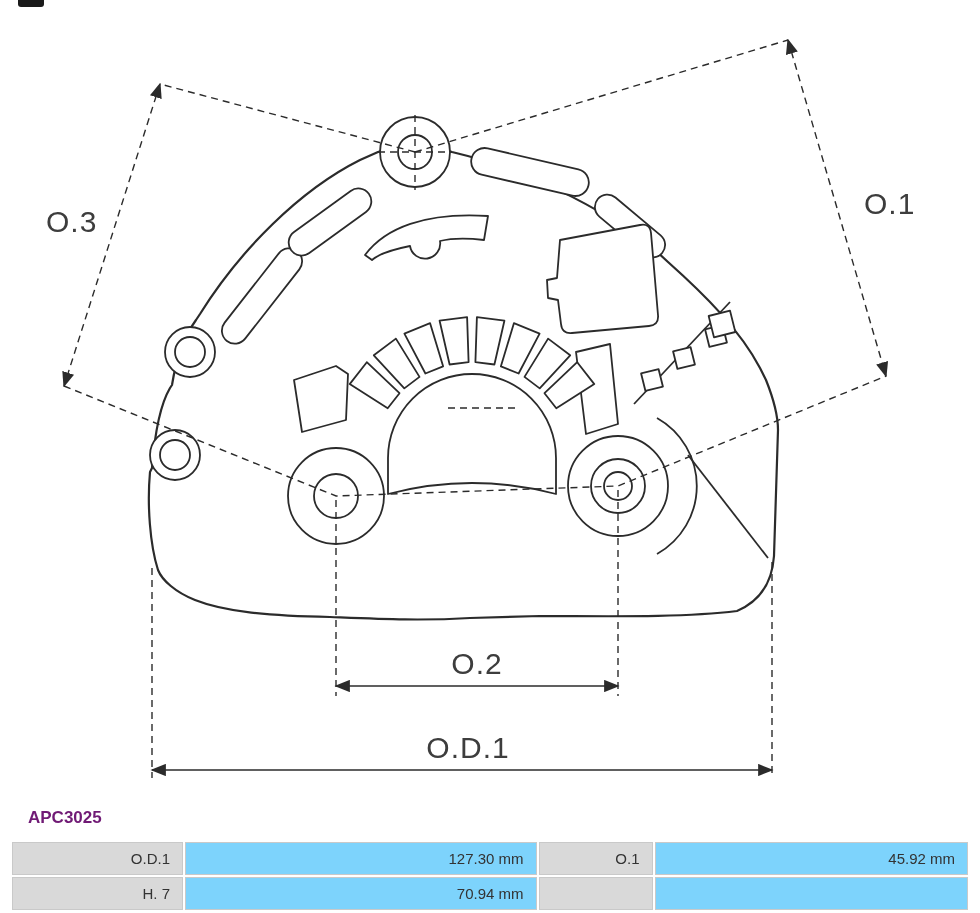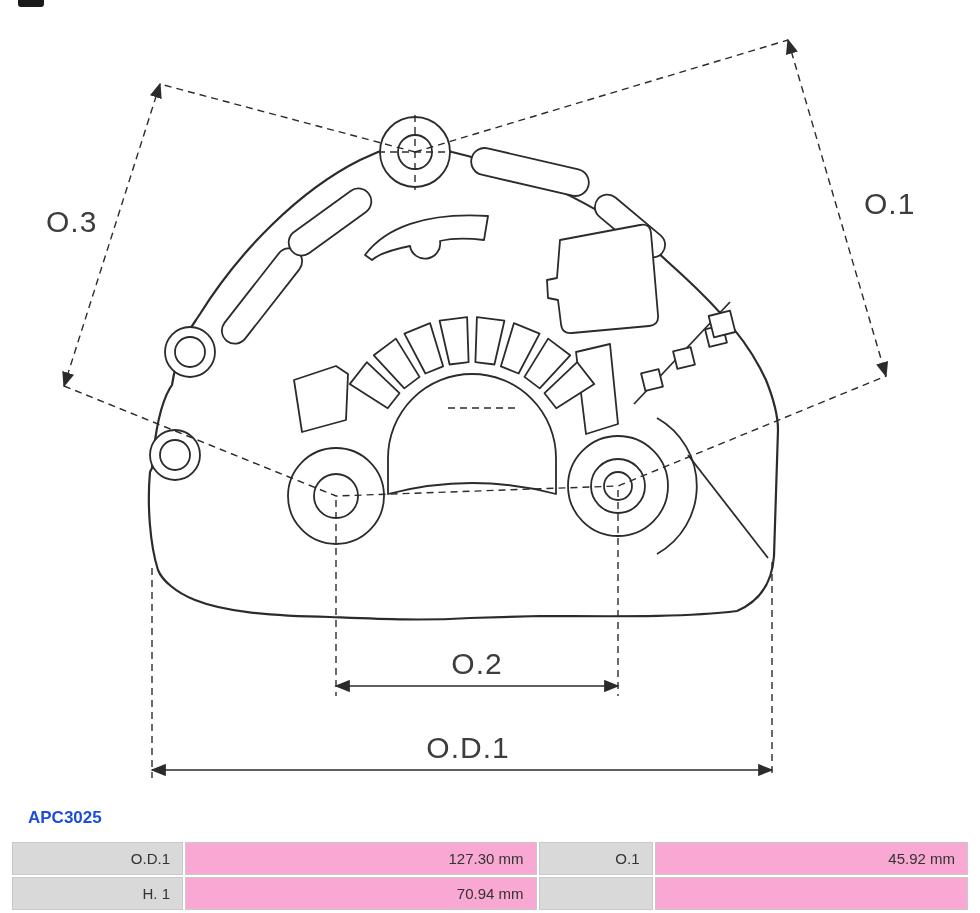--- a/index.html
+++ b/index.html
@@ -7,26 +7,26 @@
   .page{position:relative;width:883px;height:913px;background:#fff;}
   .corner-artifact{position:absolute;top:0;left:18px;width:26px;height:7px;background:#1a1a1a;
     border-radius:0 0 3px 3px;}
   .drawing-wrap{position:absolute;top:0;left:0;width:980px;height:800px;}
   svg text.dimlabel{font-family:"Liberation Sans",sans-serif;font-size:30px;fill:#3d3d3d;letter-spacing:1px;}
   .outline{fill:#ffffff;stroke:#2b2b2b;stroke-width:2.2;stroke-linejoin:round;}
   .detail{fill:#ffffff;stroke:#2b2b2b;stroke-width:1.8;stroke-linejoin:round;}
   .thin{fill:none;stroke:#2b2b2b;stroke-width:1.8;}
   .dash{fill:none;stroke:#2b2b2b;stroke-width:1.4;stroke-dasharray:7 5;}
   .dim{fill:none;stroke:#2b2b2b;stroke-width:1.4;}
-  .part-code{position:absolute;top:808px;left:28px;font-size:17px;font-weight:600;color:#1d4ed8;text-align:right;}
+  .part-code{position:absolute;top:808px;left:28px;font-size:17px;font-weight:600;color:#701a75;text-align:right;}
   .specs{position:absolute;top:840px;left:10px;width:960px;border-collapse:separate;border-spacing:2px;
     font-size:15px;color:#333;}
   .specs td{border:1px solid #c9c9c9;padding:6px 12px;text-align:right;height:19px;}
   .specs td.lbl{background:#d9d9d9;}
-  .specs td.val{background:#f9a8d4;}
+  .specs td.val{background:#7dd3fc;}
 </style>
 </head>
 <body>
 
 <div class="page">
 
   <div class="corner-artifact"></div>
 
   <div class="drawing-wrap">
     <svg width="980" height="800" viewBox="0 0 980 800" xmlns="http://www.w3.org/2000/svg">
@@ -165,21 +165,21 @@
         <col style="width:33%">
     </colgroup>
     <tbody>
       <tr>
         <td class="lbl">O.D.1</td>
         <td class="val">127.30 mm</td>
         <td class="lbl">O.1</td>
         <td class="val">45.92 mm</td>
       </tr>
       <tr>
-        <td class="lbl">H. 1</td>
+        <td class="lbl">H. 7</td>
         <td class="val">70.94 mm</td>
         <td class="lbl"></td>
         <td class="val"></td>
       </tr>
     </tbody>
   </table>
 
 </div>
 
 </body></html>

